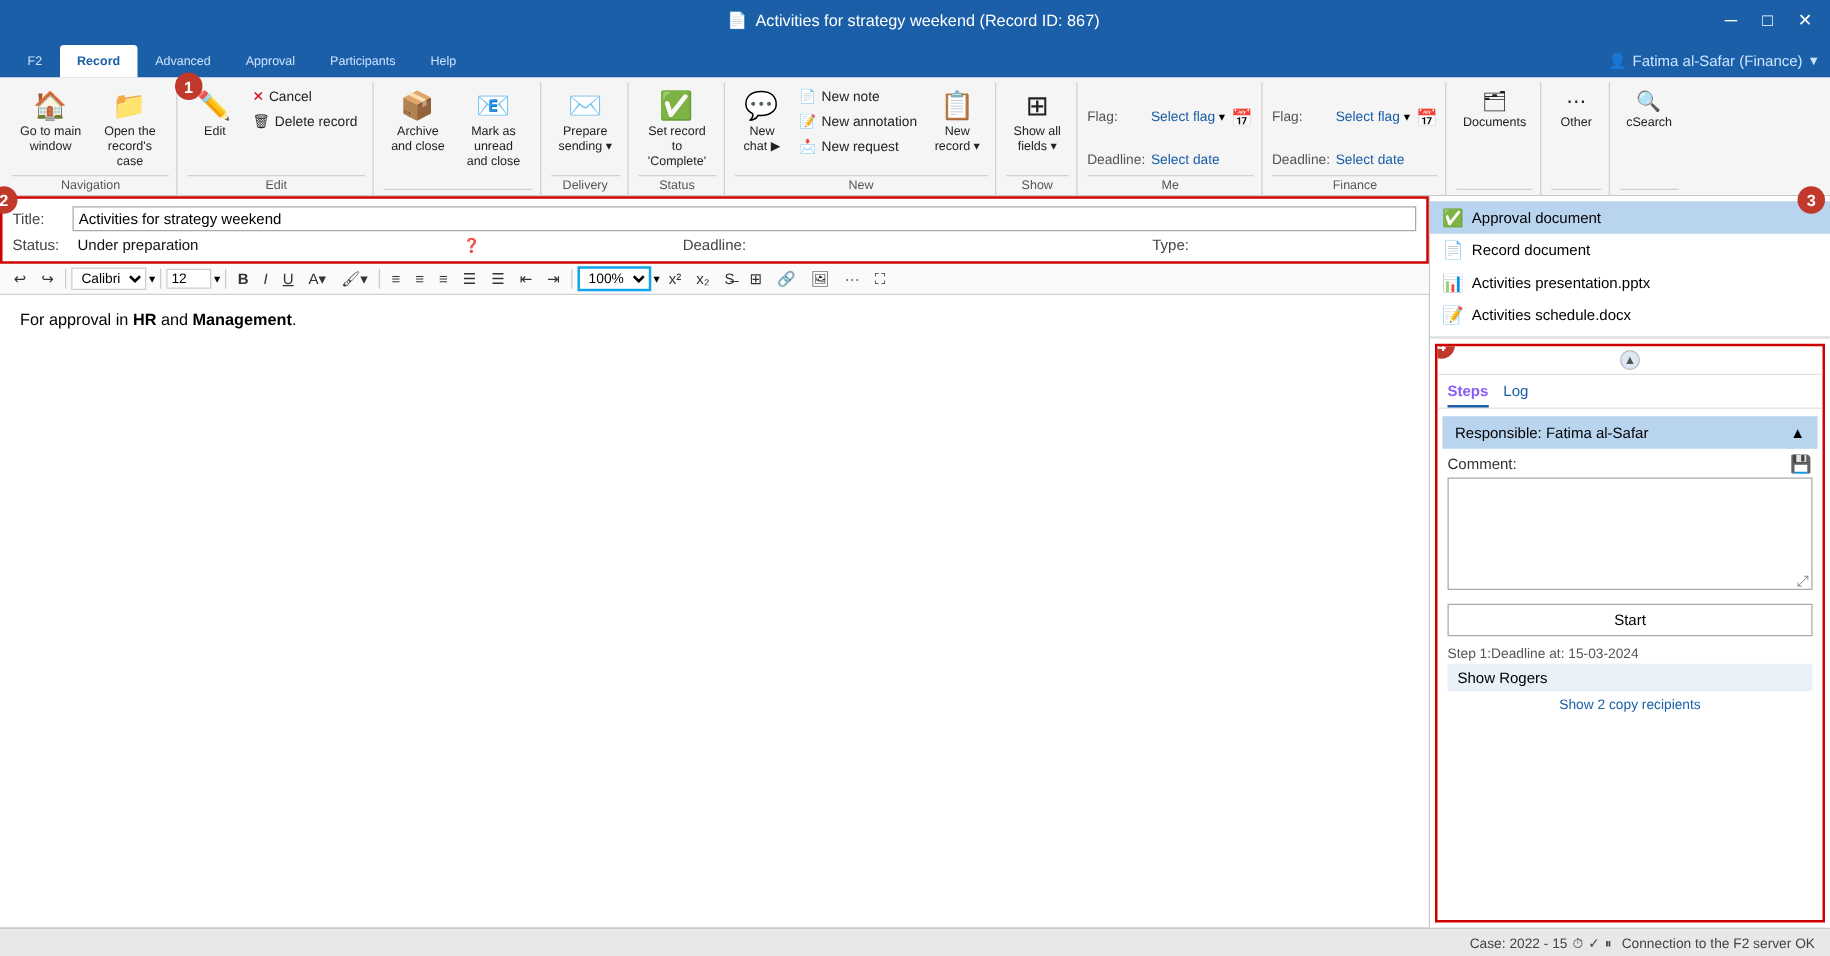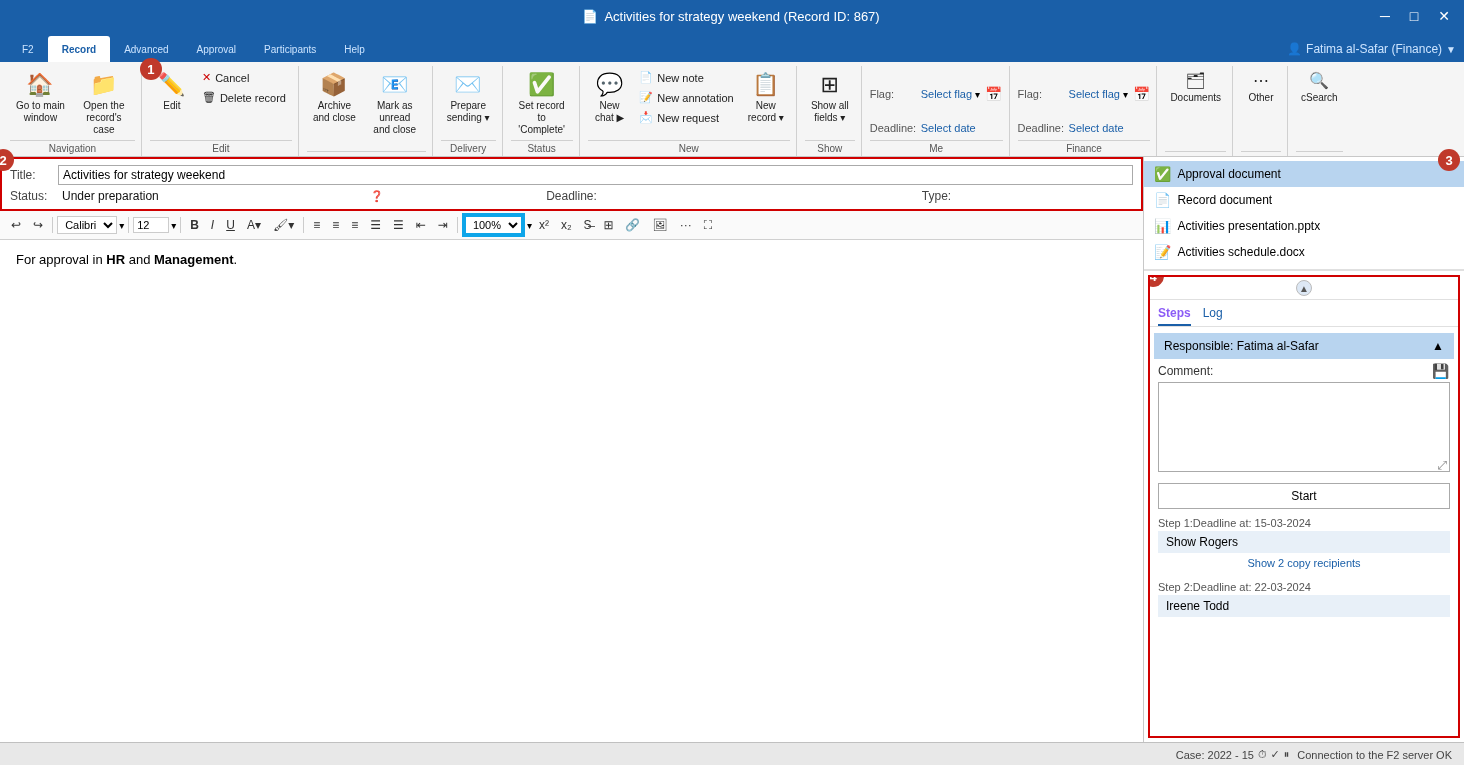--- a/index.html
+++ b/index.html
@@ -202,21 +202,21 @@
       cursor: pointer;
     }
     .font-size-select {
       border: 1px solid #ccc;
       padding: 1px 3px;
       font-size: 11px;
       width: 36px;
       background: white;
     }
     .zoom-select {
-      border: 4px solid #0ea5e9;
+      border: 2px solid #0ea5e9;
       padding: 1px 3px;
       font-size: 11px;
       background: white;
       cursor: pointer;
     }
 
     
     .editor-area {
       flex: 1;
       padding: 12px 16px;
@@ -733,27 +733,20 @@
         <div class="step-header">
           <span>Step 1:</span>
           <span>Deadline at: 15-03-2024</span>
         </div>
         <div class="step-name">Show Rogers</div>
         <div class="step-link">
           <a>Show 2 copy recipients</a>
         </div>
       </div>
 
-      <div class="step-row">
-        <div class="step-header">
-          <span>Step 2:</span>
-          <span>Deadline at: 22-03-2024</span>
-        </div>
-        <div class="step-name">Ireene Todd</div>
-      </div>
 
     </div>
 
   </div>
 
 </div>
 
 <div class="status-bar">
   <div class="status-bar-item">
     <span>Case: 2022 - 15</span>

